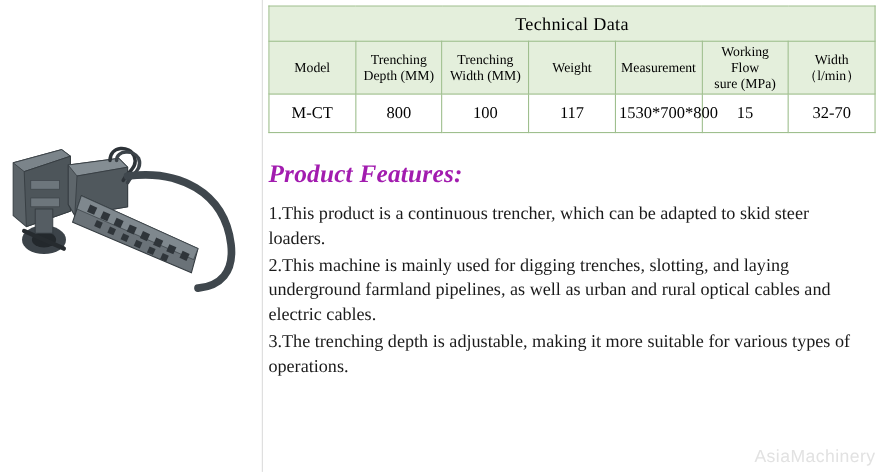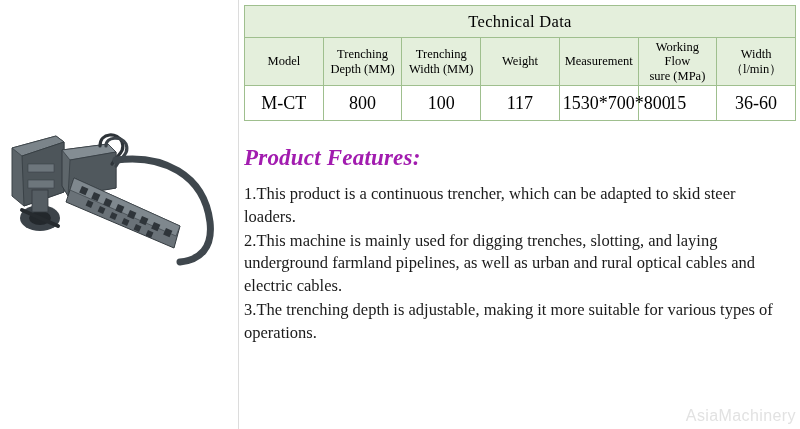--- a/index.html
+++ b/index.html
@@ -78,21 +78,21 @@
   }
   .hdr-row td {
     background: #e4efdc;
     font-size: 12.5px;
     height: 40px;
     line-height: 1.15;
     padding: 2px 3px;
   }
   .data-row td {
     background: #ffffff;
-    font-size: 18px;
+    font-size: 15px;
     height: 30px;
     padding: 2px 3px;
   }
   .col-model    { width: 74px; }
   .col-depth    { width: 92px; }
   .col-width    { width: 92px; }
   .col-weight   { width: 60px; }
   .col-meas     { width: 92px; }
   .col-press    { width: 90px; }
   .col-flow     { width: 52px; }
@@ -201,21 +201,21 @@
             <td class="col-press"><span>Working Flow</span><br><span>sure (MPa)</span></td>
             <td class="col-flow"><span>Width</span><br><span>（l/min）</span></td>
           </tr>
           <tr class="data-row">
             <td>M-CT</td>
             <td>800</td>
             <td>100</td>
             <td>117</td>
             <td>1530*700*800</td>
             <td>15</td>
-            <td>36-60</td>
+            <td>32-70</td>
           </tr>
         </tbody>
       </table>
     </div>
 
     <div id="features">
       <h2 id="features-title">Product Features:</h2>
       <p class="feature-line">1.This product is a continuous trencher, which can be adapted to skid steer loaders.</p>
       <p class="feature-line">2.This machine is mainly used for digging trenches, slotting, and laying underground farmland pipelines, as well as urban and rural optical cables and electric cables.</p>
       <p class="feature-line">3.The trenching depth is adjustable, making it more suitable for various types of operations.</p>

